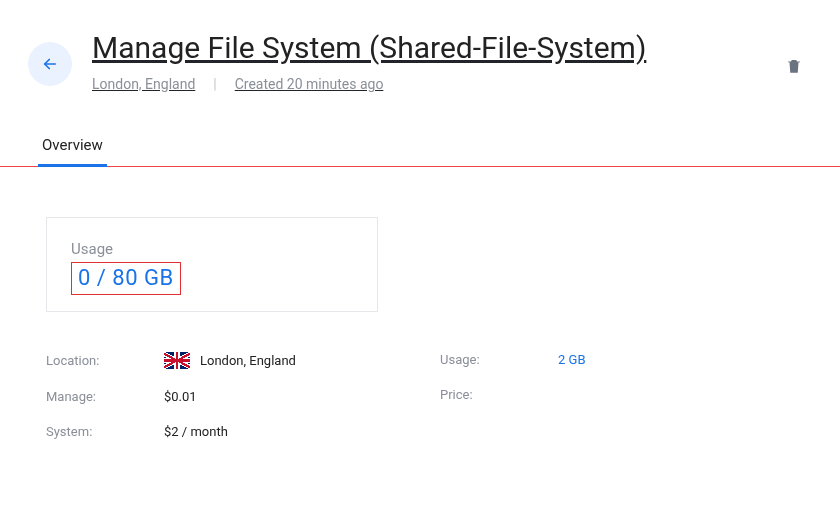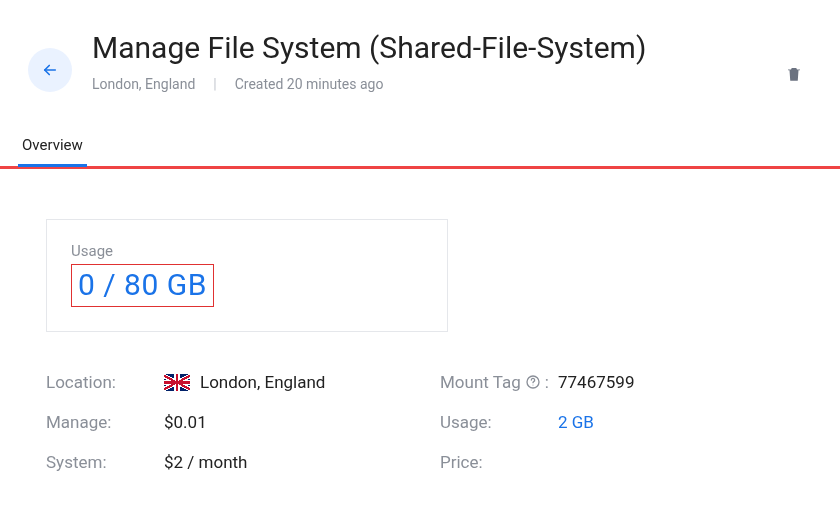--- a/index.html
+++ b/index.html
@@ -6,22 +6,23 @@
   body {
     font-family: -apple-system, BlinkMacSystemFont, "Segoe UI", Roboto, Helvetica, Arial, sans-serif;
     background: #fff;
     color: #212529;
     width: 840px;
     height: 513px;
     overflow: hidden;
   }
   .header {
     display: flex;
-    align-items: flex-end;
+    align-items: center;
     padding: 30px 28px 0 28px;
+    text-decoration: underline;
   }
   .back-btn {
     width: 44px;
     height: 44px;
     border-radius: 50%;
     background: #eaf2ff;
     display: flex;
     align-items: center;
     justify-content: center;
     flex-shrink: 0;
@@ -58,22 +59,22 @@
     justify-content: center;
     color: #6b7280;
     cursor: pointer;
     margin-top: 10px;
     flex-shrink: 0;
   }
   .trash-btn svg { width: 18px; height: 18px; }
 
   .tabs {
     margin-top: 34px;
-    border-bottom: 3px solid #ef4444;
-    padding: 0 20px;
+    border-bottom: 1px solid #ef4444;
+    padding: 0 40px;
     display: flex;
   }
   .tab {
     padding: 10px 2px 12px 2px;
     font-size: 15px;
     color: #222;
     cursor: pointer;
     position: relative;
   }
   .tab.active {
@@ -87,53 +88,53 @@
     bottom: -1px;
     height: 3px;
     background: #1a73e8;
   }
 
   .content {
     padding: 50px 46px 0 46px;
   }
   .usage-card {
     border: 1px solid #e5e7eb;
-    width: 402px;
-    padding: 22px 24px 24px 24px;
+    width: 332px;
+    padding: 22px 24px 16px 24px;
   }
   .usage-label {
     font-size: 15px;
     color: #8a8f98;
     margin-bottom: 4px;
   }
   .usage-value-wrap {
     border: 1px solid #e03131;
     display: inline-block;
     padding: 2px 6px 4px 6px;
   }
   .usage-value {
-    font-size: 30px;
+    font-size: 22px;
     color: #1a73e8;
     font-weight: 400;
     letter-spacing: 0.5px;
   }
 
   .details {
     display: flex;
     margin-top: 40px;
     gap: 40px;
   }
   .col {
     flex: 1;
   }
   .row {
     display: flex;
     align-items: center;
     margin-bottom: 20px;
-    font-size: 17px;
+    font-size: 13px;
   }
   .row .k {
     color: #8a8f98;
     width: 118px;
     flex-shrink: 0;
     display: flex;
     align-items: center;
     gap: 4px;
   }
   .row .v {
@@ -233,34 +234,20 @@
         <div class="k">Manage:</div>
         <div class="v">$0.01</div>
       </div>
       <div class="row">
         <div class="k">System:</div>
         <div class="v">$2 / month</div>
       </div>
     </div>
     <div class="col">
       <div class="row">
-        <div class="k">
-          <span>Mount Tag</span>
-          <span class="help-icon">
-            <svg viewBox="0 0 24 24" fill="none" stroke="#8a8f98" stroke-width="2">
-              <circle cx="12" cy="12" r="9"></circle>
-              <path d="M9.5 9a2.5 2.5 0 1 1 3.5 2.3c-.8.4-1 .9-1 1.7" stroke-linecap="round"></path>
-              <circle cx="12" cy="16.5" r="0.8" fill="#8a8f98" stroke="none"></circle>
-            </svg>
-          </span>
-          <span>:</span>
-        </div>
-        <div class="v">77467599</div>
-      </div>
-      <div class="row">
         <div class="k">Usage:</div>
         <div class="v link">2 GB</div>
       </div>
       <div class="row">
         <div class="k">Price:</div>
       </div>
     </div>
   </div>
 </div>
 

